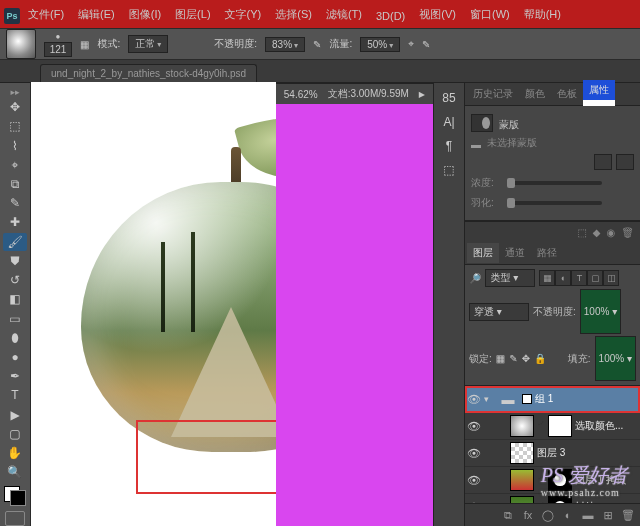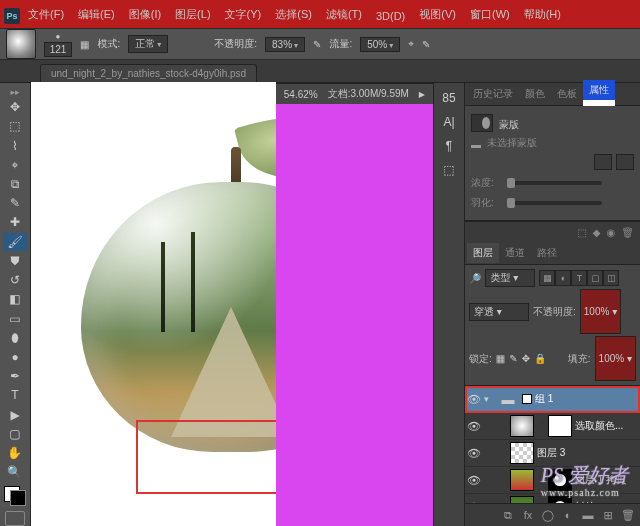--- a/index.html
+++ b/index.html
@@ -68,21 +68,21 @@
   .slider{flex:1;height:4px;background:#2b2b2b;border-radius:2px;position:relative}
   .slider::after{content:"";position:absolute;left:0;top:-3px;width:8px;height:10px;background:#888;border-radius:2px}
   .slider-row .val{width:26px;text-align:right;color:#888}
   .pfoot{height:20px;background:#3a3a3a;border-top:1px solid #222;display:flex;justify-content:flex-end;align-items:center;gap:6px;padding:0 6px;color:#888}
   
   .layers{flex:1;display:flex;flex-direction:column;min-height:0}
   .lopts{background:#464646;padding:2px 4px;border-bottom:1px solid #222}
   .lopt-row{display:flex;align-items:center;gap:4px;margin:2px 0}
   .lsel{background:#3a3a3a;border:1px solid #222;padding:1px 4px;font-size:10px}
   .lsel.small{width:40px}
-  .pct-box{background:#7f1d1d;border:1px solid #222;padding:16px 3px;font-size:10px}
+  .pct-box{background:#14532d;border:1px solid #222;padding:16px 3px;font-size:10px}
   .lbtns{display:flex;gap:0}
   .lbtns span{width:14px;height:14px;border:1px solid #222;background:#3a3a3a;display:flex;align-items:center;justify-content:center;font-size:9px;color:#999}
   .lopt-row label{color:#bbb;font-size:10px}
   .llist{flex:1;overflow:hidden;background:#3a3a3a}
   .layer{display:flex;align-items:center;height:26px;border-bottom:1px solid #2f2f2f;padding:0 2px;gap:3px}
   .layer.sel{background:#5a7fa5}
   .layer.hilite{outline:2px solid #d33;outline-offset:-2px}
   .eye{width:14px;text-align:center;color:#ccc;font-size:11px}
   .indent{width:10px}
   .thumb{width:22px;height:20px;background:#fff;border:1px solid #000;flex-shrink:0;display:flex;align-items:center;justify-content:center;font-size:12px;overflow:hidden}

